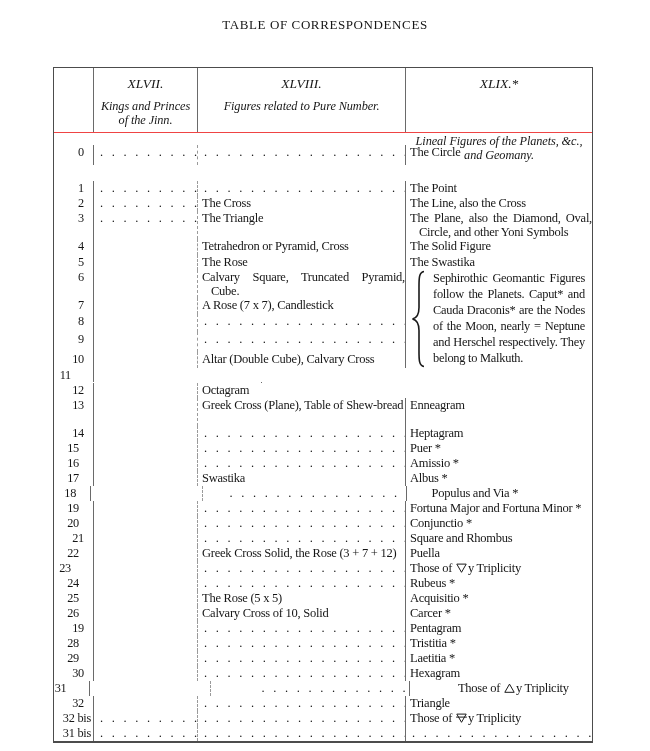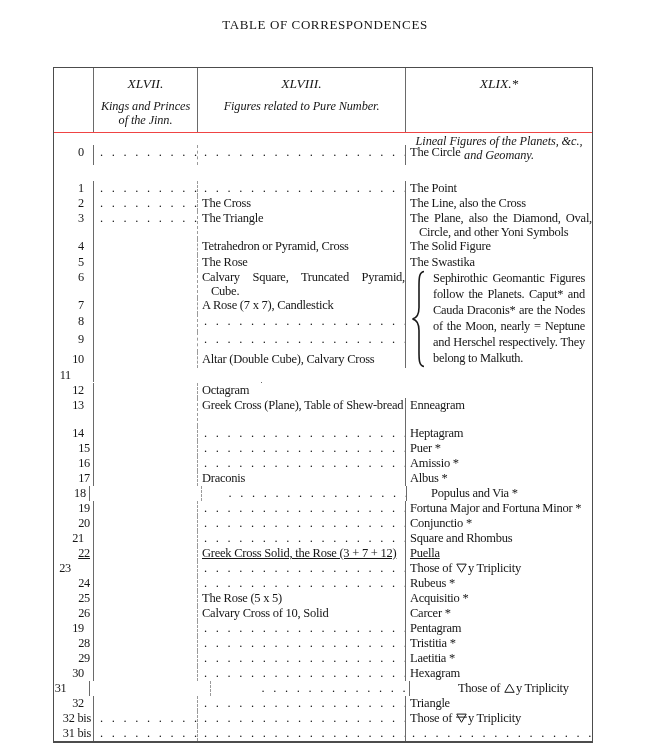--- a/index.html
+++ b/index.html
@@ -36,21 +36,21 @@
   .cell {
     box-sizing:border-box; font-size:12.5px; line-height:14px;
     letter-spacing:-0.25px; white-space:nowrap;
   }
   .cnum { width:40px; border-right:1px solid #6a6a6a; text-align:right; font-size:12.3px; }
   .c47  { width:104px; border-right:1px dashed #9a9a9a; padding-left:4px; overflow:hidden; }
   .c48  { width:208px; border-right:1px solid #6a6a6a; padding-left:4px; overflow:hidden; }
   .c49  { width:186px; padding-left:4px; overflow:hidden; }
   .cnum.lvl0 { padding-right:22px; }
   .cnum.lvl1 { padding-right:9px; }
-  .cnum.lvl2 { padding-right:3px; }
+  .cnum.lvl2 { padding-right:14px; }
   .cnum.bis  { padding-right:2px; }
   .cell .wrap {
     white-space:normal; text-align:justify;
     padding-left:9px; text-indent:-9px; display:block;
   }
   .dots { display:block; overflow:hidden; word-spacing:6px; padding-left:2px; }
   svg.elem { vertical-align:-1px; margin:0 1px; }
 
   .note {
     position:absolute; left:354px; top:137px; width:182px; height:98px;
@@ -225,21 +225,21 @@
           <div class="cell cnum lvl2">16</div>
           <div class="cell c47"></div>
           <div class="cell c48">
             <span class="dots">. . . . . . . . . . . . . . . . . . . . . . . . . . . . . . . . . . . . . . . . . . . . . . . . . . . . . . . . . . . . </span>
           </div>
           <div class="cell c49"><span>Amissio *</span></div>
         </div>
         <div class="row" style="height: 15px;">
           <div class="cell cnum lvl2">17</div>
           <div class="cell c47"></div>
-          <div class="cell c48"><span>Draconis</span></div>
+          <div class="cell c48"><span>Swastika</span></div>
           <div class="cell c49"><span>Albus *</span></div>
         </div>
         <div class="row" style="height: 15px; gap: 20px;">
           <div class="cell cnum lvl2">18</div>
           <div class="cell c47"></div>
           <div class="cell c48">
             <span class="dots">. . . . . . . . . . . . . . . . . . . . . . . . . . . . . . . . . . . . . . . . . . . . . . . . . . . . . . . . . . . . </span>
           </div>
           <div class="cell c49"><span>Populus and Via *</span></div>
         </div>
@@ -260,21 +260,21 @@
           <div class="cell c49"><span>Conjunctio *</span></div>
         </div>
         <div class="row" style="height: 15px;">
           <div class="cell cnum lvl1">21</div>
           <div class="cell c47"></div>
           <div class="cell c48">
             <span class="dots">. . . . . . . . . . . . . . . . . . . . . . . . . . . . . . . . . . . . . . . . . . . . . . . . . . . . . . . . . . . . </span>
           </div>
           <div class="cell c49"><span>Square and Rhombus</span></div>
         </div>
-        <div class="row" style="height: 15px; text-decoration: underline;">
+        <div class="row" style="height: 15px;">
           <div class="cell cnum lvl2">22</div>
           <div class="cell c47"></div>
           <div class="cell c48"><span>Greek Cross Solid, the Rose (3 + 7 + 12)</span></div>
           <div class="cell c49"><span>Puella</span></div>
         </div>
         <div class="row" style="height: 15px;">
           <div class="cell cnum lvl0">23</div>
           <div class="cell c47"></div>
           <div class="cell c48">
             <span class="dots">. . . . . . . . . . . . . . . . . . . . . . . . . . . . . . . . . . . . . . . . . . . . . . . . . . . . . . . . . . . . </span>

